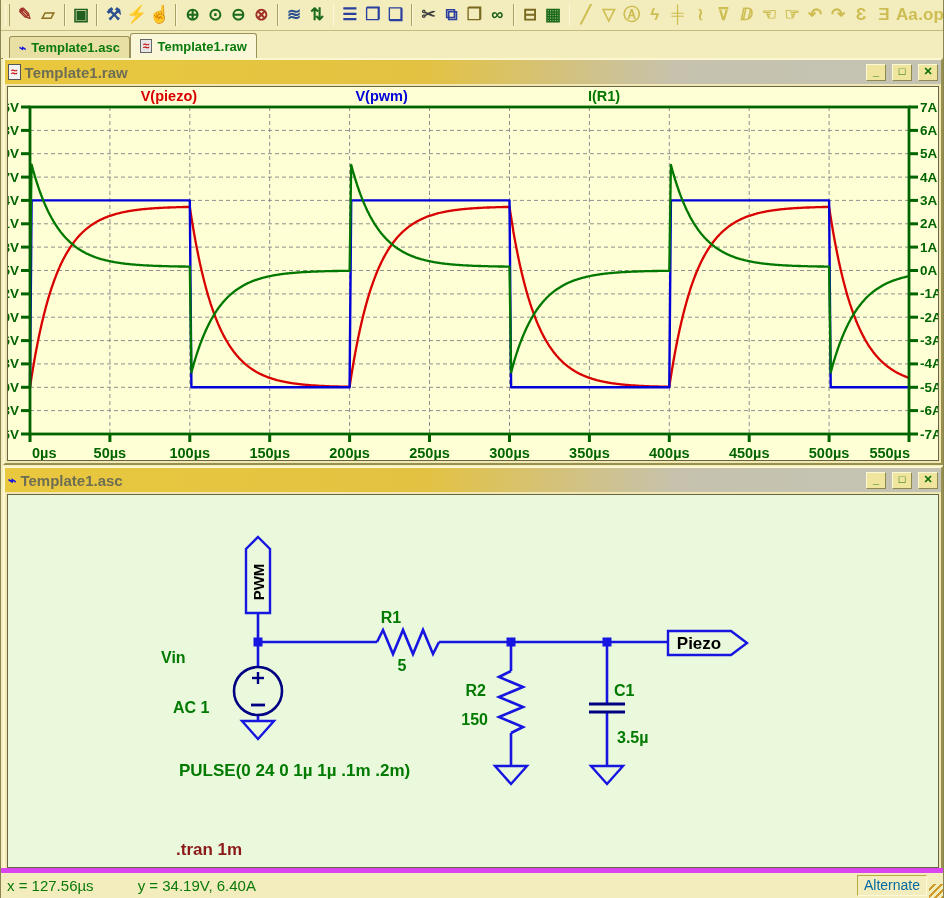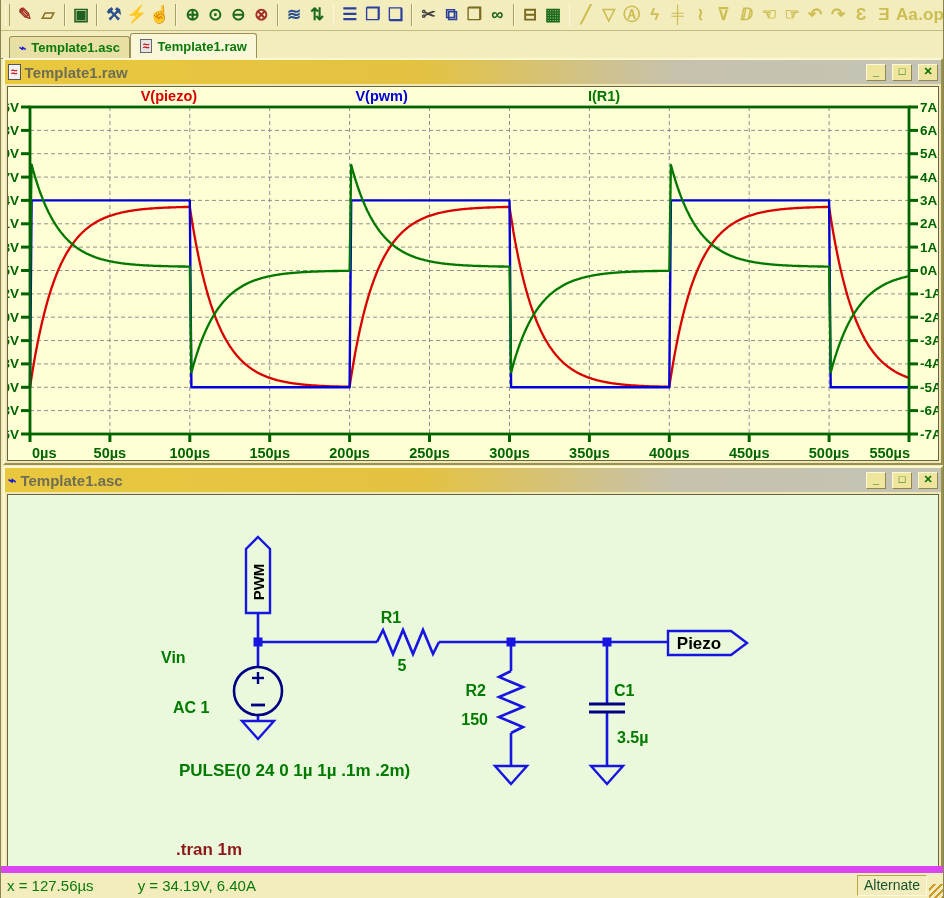--- a/index.html
+++ b/index.html
@@ -27,26 +27,26 @@
   .title-ic{font-size:12px;font-weight:bold;line-height:14px;}
   .title-ic.wave{color:#cc1111;background:#f2f2f2;border:1px solid #555;padding:0 2px;}
   .title-ic.schem{color:#1414e0;font-size:14px;}
   .title-text{font-weight:bold;font-size:15px;color:#6e6e55;flex:1;}
   .win-btn{width:18px;height:15px;background:#f0e59d;border:1px solid;border-color:#fdf8d8 #8f884f #8f884f #fdf8d8;
        color:#0a6e0a;font-weight:bold;font-size:11px;line-height:12px;text-align:center;margin-left:2px;cursor:default;}
   .client{position:absolute;left:2px;right:2px;top:26px;bottom:2px;border:1px solid #6a6440;overflow:hidden;}
   .raw-client{background:#ffffd6;}
   .asc-client{background:#eaf8dc;}
   
-  .statusbar{position:absolute;left:0;right:0;bottom:0;height:25px;background:#f3edbd;border-top:7px solid #d946ef;
+  .statusbar{position:absolute;left:0;right:0;bottom:0;height:25px;background:#f3edbd;border-top:5px solid #d946ef;
        display:flex;align-items:center;font-size:15px;color:#0a7a0a;}
   .status-x{margin-left:6px;}
   .status-y{margin-left:44px;}
   .status-mode{position:absolute;right:16px;top:2px;height:19px;line-height:19px;padding:0 6px;
-       border:1px solid #b5a93f;border-right-color:#fdf8d8;border-bottom-color:#fdf8d8;color:#14532d;font-size:14px;}
+       border:1px solid #b5a93f;border-right-color:#fdf8d8;border-bottom-color:#fdf8d8;color:#0369a1;font-size:14px;}
   .grip{position:absolute;right:0;bottom:0;width:14px;height:14px;
        background:repeating-linear-gradient(135deg,rgba(0,0,0,0) 0 3px,#cf9a2a 3px 5px);}
 </style>
 </head>
 <body>
 
 <div class="app">
 
   <div class="toolbar">
     <span class="tb-grip"></span>

